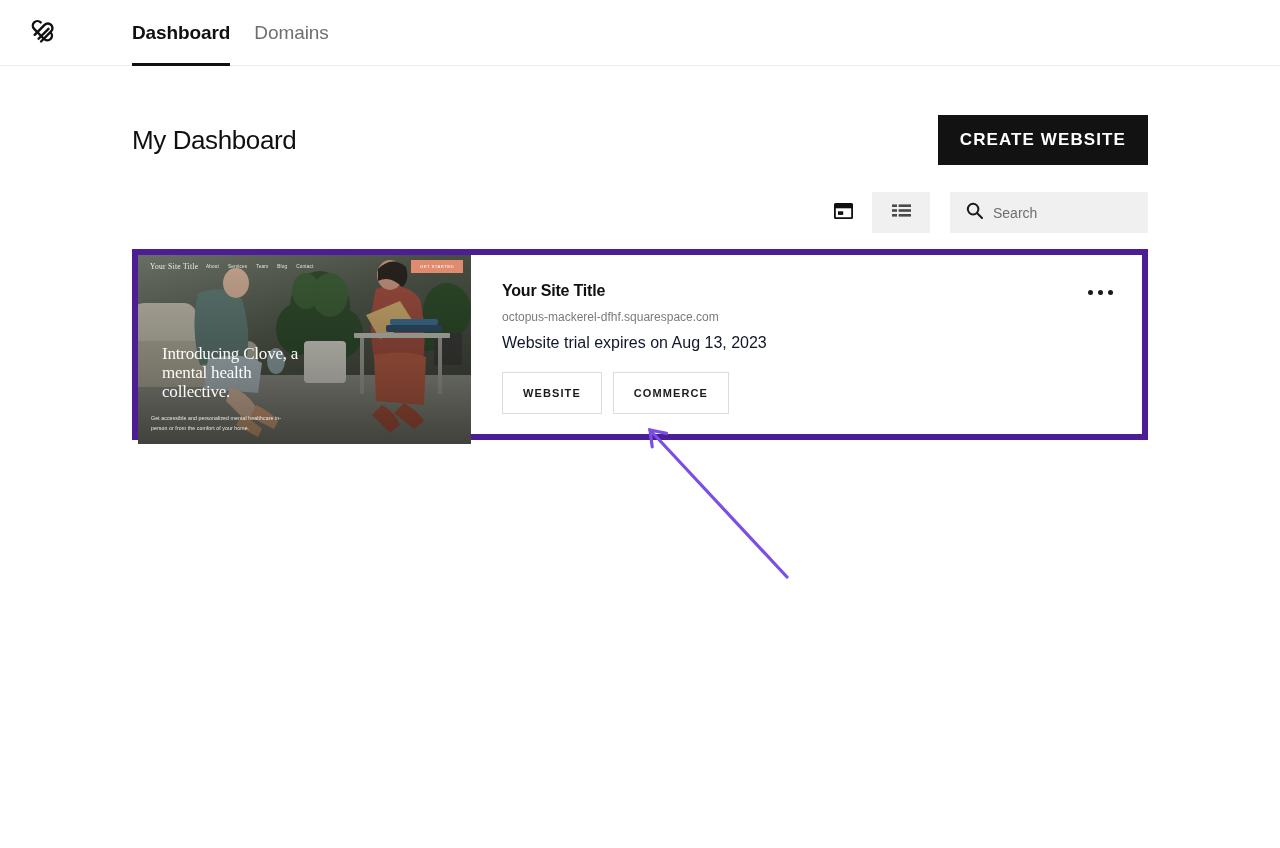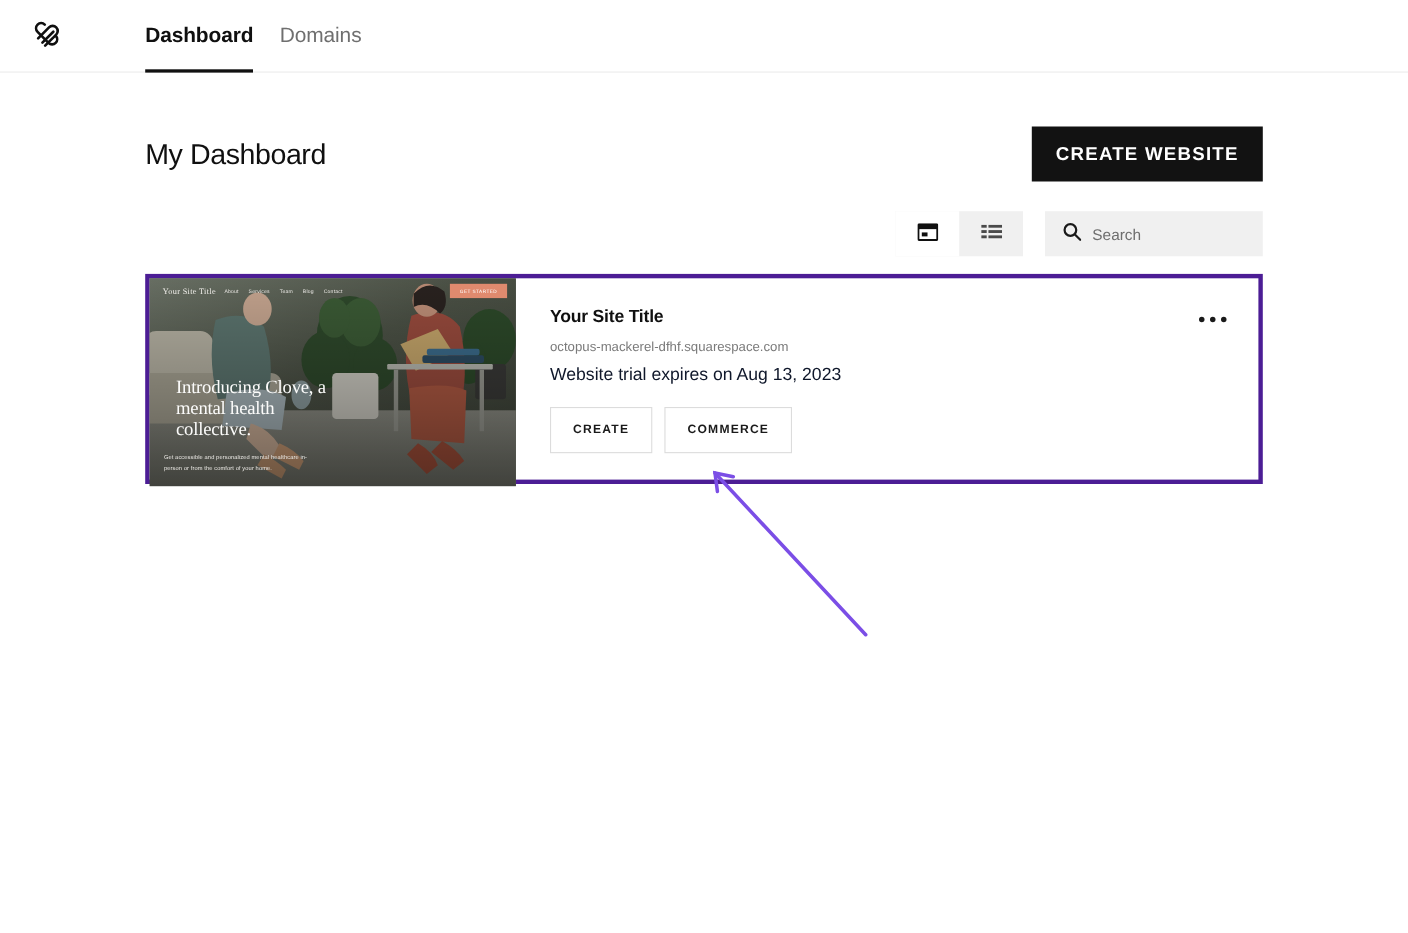--- a/index.html
+++ b/index.html
@@ -119,21 +119,21 @@
   .search-input {
     border: none; background: transparent; outline: none;
     font-family: inherit; font-size: 14px; color: #a16207;
     width: 100%;
   }
   .search-input::placeholder { color: #6e6e6e; }
 
   
   .site-card {
     margin-top: 16px;
-    border: 4px solid #4c1d95;
+    border: 6px solid #4c1d95;
     display: flex;
     height: 191px;
     background: #fff;
   }
   .thumb {
     width: 333px; height: 189px;
     position: relative;
     overflow: hidden;
     flex: none;
     cursor: pointer;
@@ -351,21 +351,21 @@
         </div>
       </div>
     </div>
 
     <div class="card-body">
       <div class="site-name">Your Site Title</div>
       <div class="site-url">octopus-mackerel-dfhf.squarespace.com</div>
       <div class="site-trial">Website trial expires on Aug 13, 2023</div>
 
       <div class="card-actions">
-        <button class="ghost-btn">CREATE</button>
+        <button class="ghost-btn">WEBSITE</button>
         <button class="ghost-btn">COMMERCE</button>
       </div>
 
       <button class="more-btn">
         <span class="more-dot"></span>
         <span class="more-dot"></span>
         <span class="more-dot"></span>
       </button>
     </div>
   </div>

